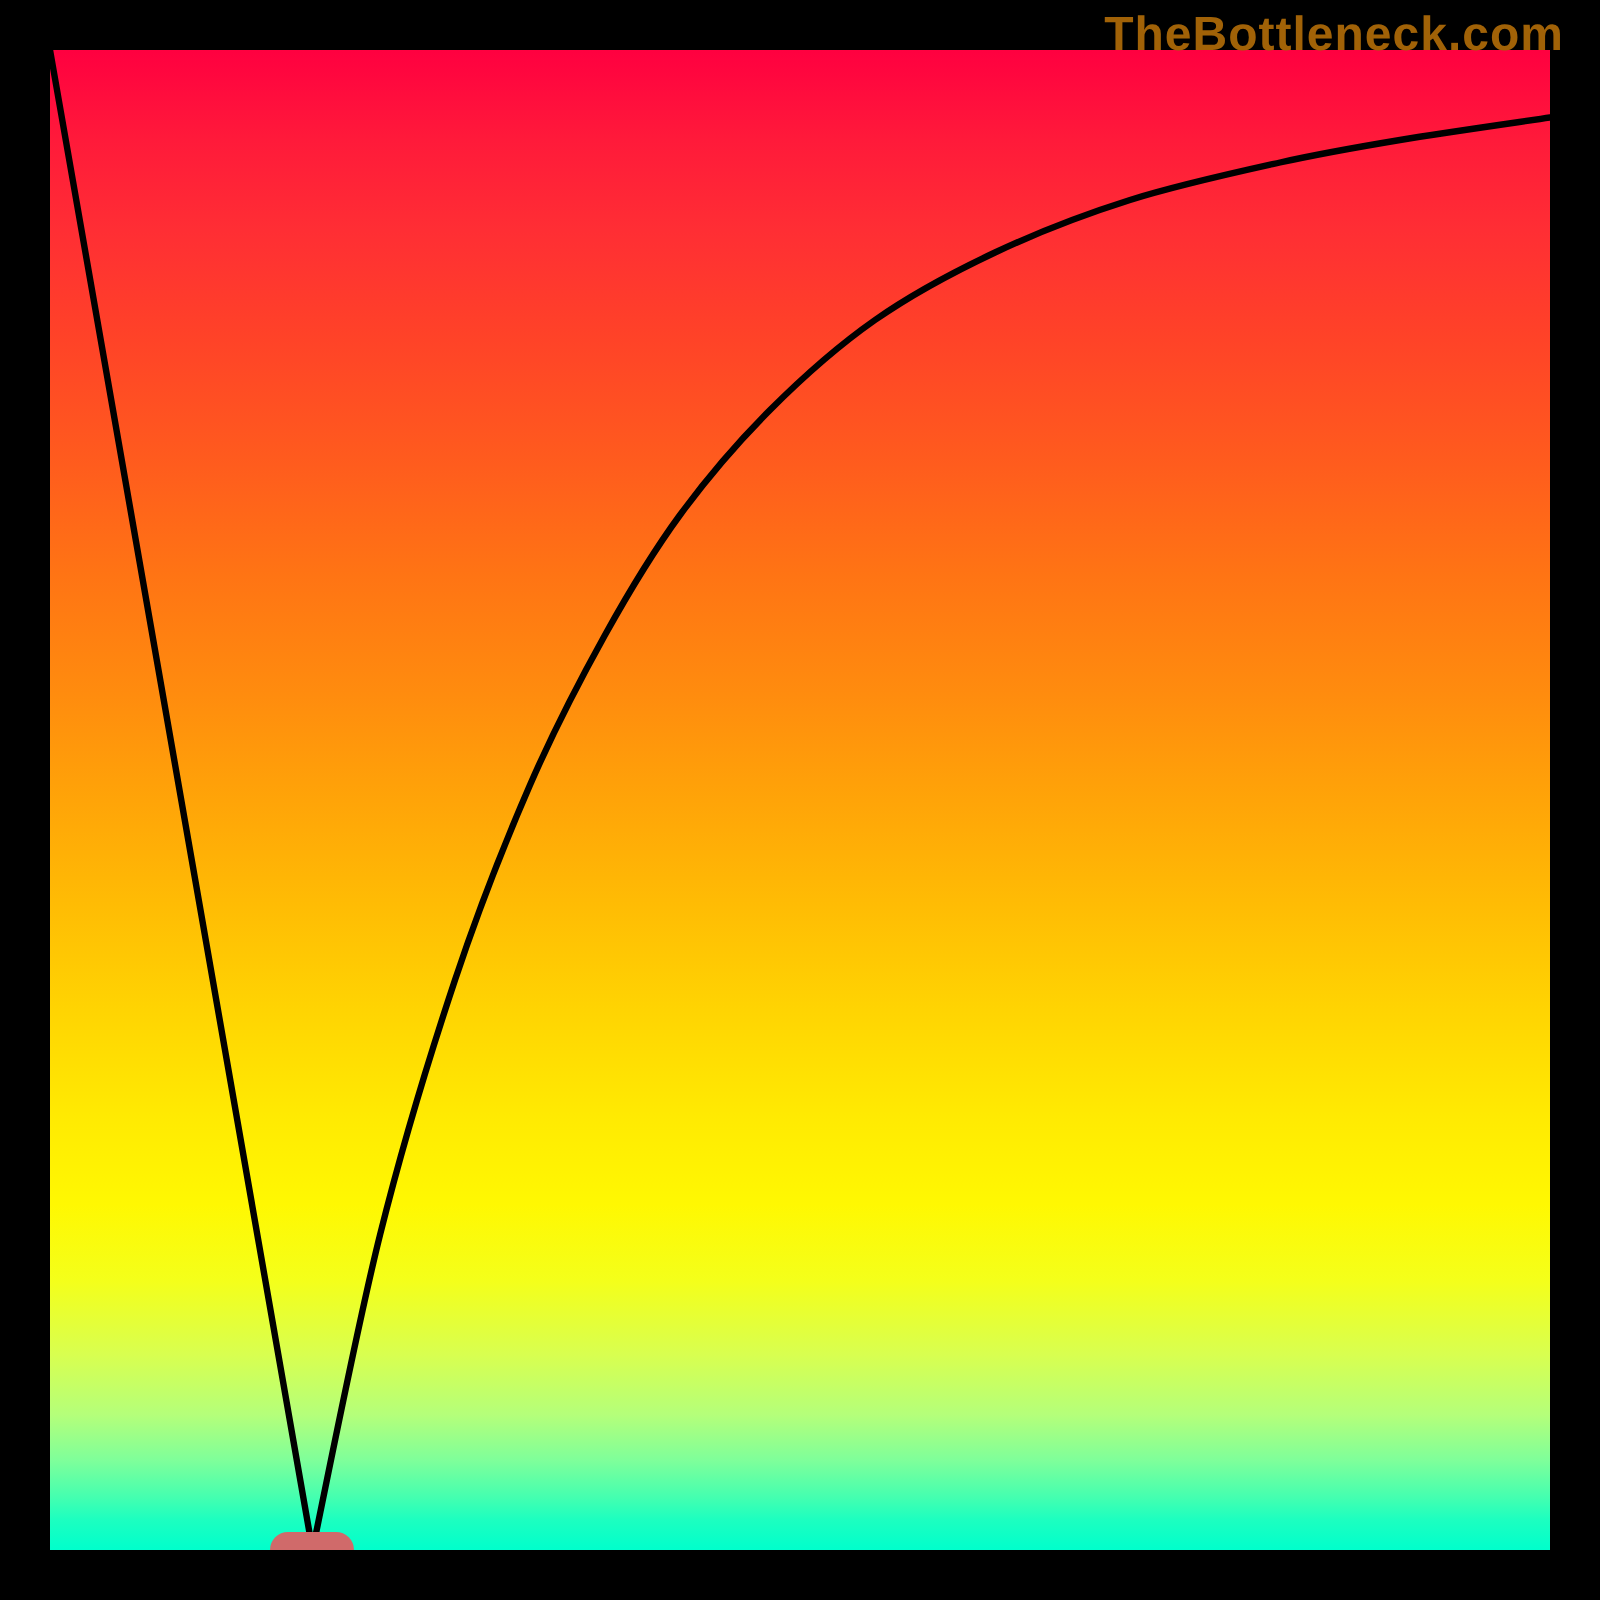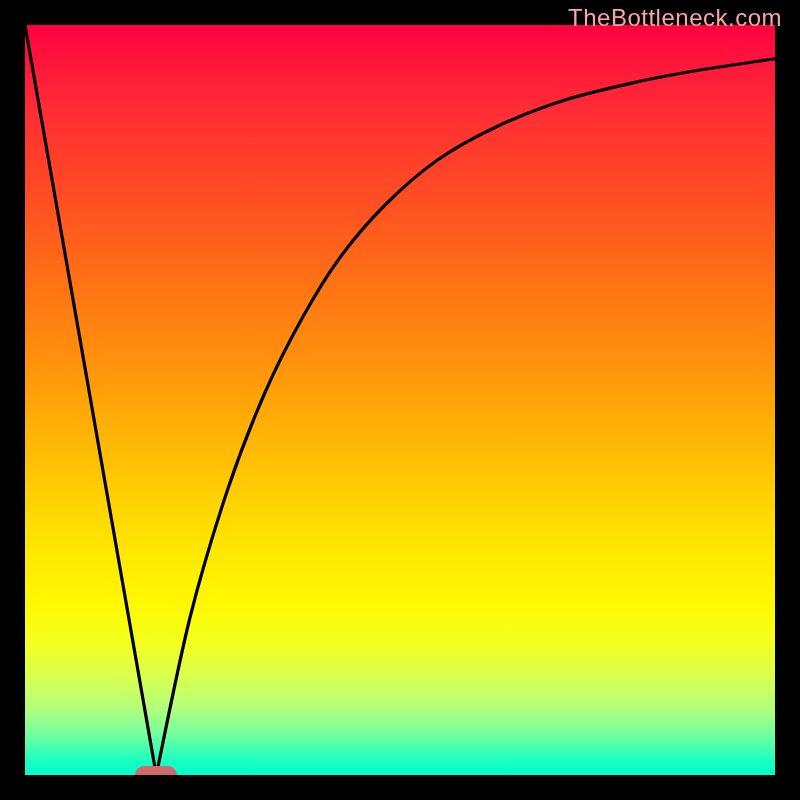--- a/index.html
+++ b/index.html
@@ -14,23 +14,23 @@
   .frame {
     position: relative;
     width: 800px;
     height: 800px;
     background: #000;
   }
   .watermark {
     position: absolute;
     top: 4px;
     right: 18px;
-    color: #fca5a5;
+    color: #a16207;
     font-size: 24px;
-    font-weight: 400;
+    font-weight: 700;
     letter-spacing: 0.5px;
     z-index: 50;
     user-select: none;
     text-align: right;
   }
   .plot-area {
     position: absolute;
     left: 25px;
     top: 25px;
     width: 750px;

